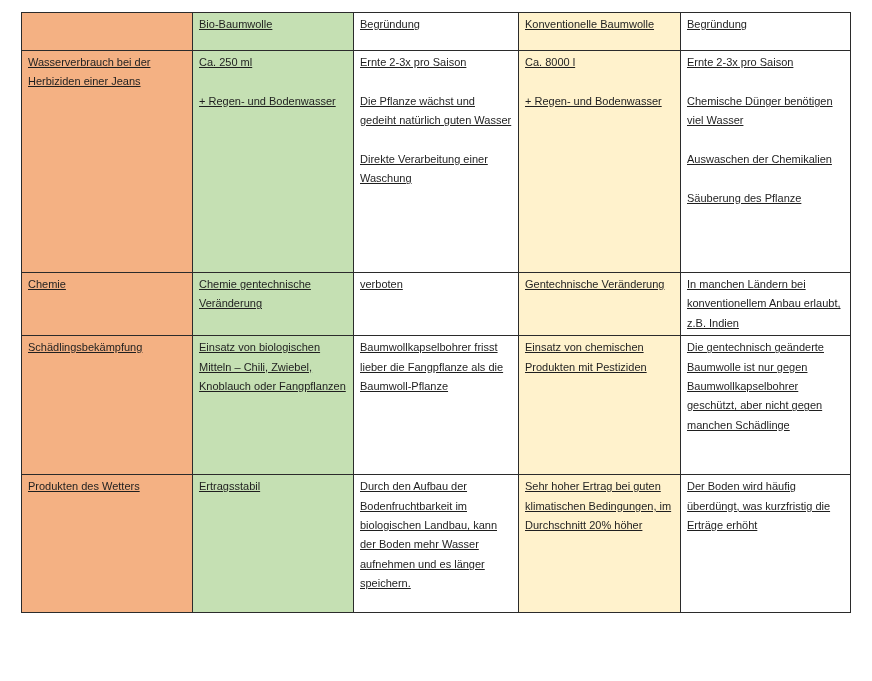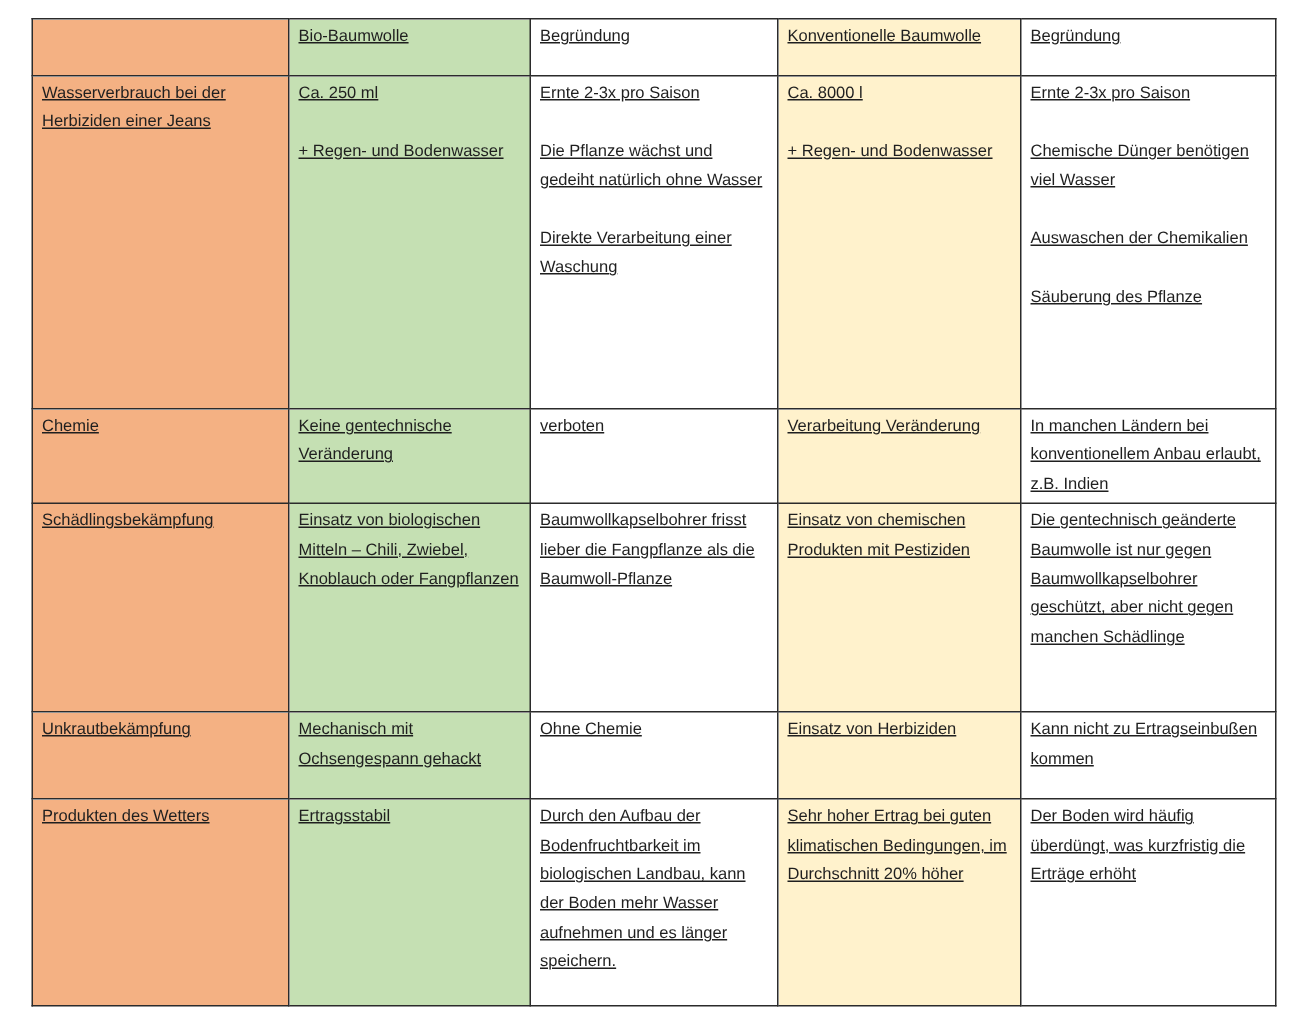--- a/index.html
+++ b/index.html
@@ -72,45 +72,45 @@
       </tr>
 
       <tr class="r1">
         <td class="c-label">Wasserverbrauch bei der Herbiziden einer Jeans</td>
         <td class="c-bio">
             <div class="para">Ca. 250 ml</div>
             <div class="para">+ Regen- und Bodenwasser</div>
           </td>
         <td class="c-reason">
             <div class="para">Ernte 2-3x pro Saison</div>
-            <div class="para">Die Pflanze wächst und gedeiht natürlich ohne Wasser</div>
+            <div class="para">Die Pflanze wächst und gedeiht natürlich guten Wasser</div>
             <div class="para">Direkte Verarbeitung einer Waschung</div>
           </td>
         <td class="c-konv">
             <div class="para">Ca. 8000 l</div>
             <div class="para">+ Regen- und Bodenwasser</div>
           </td>
         <td class="c-reason">
             <div class="para">Ernte 2-3x pro Saison</div>
             <div class="para">Chemische Dünger benötigen viel Wasser</div>
             <div class="para">Auswaschen der Chemikalien</div>
             <div class="para">Säuberung des Pflanze</div>
           </td>
       </tr>
 
       <tr class="r2">
         <td class="c-label">Chemie</td>
         <td class="c-bio">
-            <div class="para">Keine gentechnische Veränderung</div>
+            <div class="para">Chemie gentechnische Veränderung</div>
           </td>
         <td class="c-reason">
             <div class="para">verboten</div>
           </td>
         <td class="c-konv">
-            <div class="para">Verarbeitung Veränderung</div>
+            <div class="para">Gentechnische Veränderung</div>
           </td>
         <td class="c-reason">
             <div class="para">In manchen Ländern bei konventionellem Anbau erlaubt, z.B. Indien</div>
           </td>
       </tr>
 
       <tr class="r3">
         <td class="c-label">Schädlingsbekämpfung</td>
         <td class="c-bio">
             <div class="para">Einsatz von biologischen Mitteln – Chili, Zwiebel, Knoblauch oder Fangpflanzen</div>
@@ -119,35 +119,20 @@
             <div class="para">Baumwollkapselbohrer frisst lieber die Fangpflanze als die Baumwoll-Pflanze</div>
           </td>
         <td class="c-konv">
             <div class="para">Einsatz von chemischen Produkten mit Pestiziden</div>
           </td>
         <td class="c-reason">
             <div class="para">Die gentechnisch geänderte Baumwolle ist nur gegen Baumwollkapselbohrer geschützt, aber nicht gegen manchen Schädlinge</div>
           </td>
       </tr>
 
-      <tr class="r4">
-        <td class="c-label">Unkrautbekämpfung</td>
-        <td class="c-bio">
-            <div class="para">Mechanisch mit Ochsengespann gehackt</div>
-          </td>
-        <td class="c-reason">
-            <div class="para">Ohne Chemie</div>
-          </td>
-        <td class="c-konv">
-            <div class="para">Einsatz von Herbiziden</div>
-          </td>
-        <td class="c-reason">
-            <div class="para">Kann nicht zu Ertragseinbußen kommen</div>
-          </td>
-      </tr>
 
       <tr class="r5">
         <td class="c-label">Produkten des Wetters</td>
         <td class="c-bio">
             <div class="para">Ertragsstabil</div>
           </td>
         <td class="c-reason">
             <div class="para">Durch den Aufbau der Bodenfruchtbarkeit im biologischen Landbau, kann der Boden mehr Wasser aufnehmen und es länger speichern.</div>
           </td>
         <td class="c-konv">

